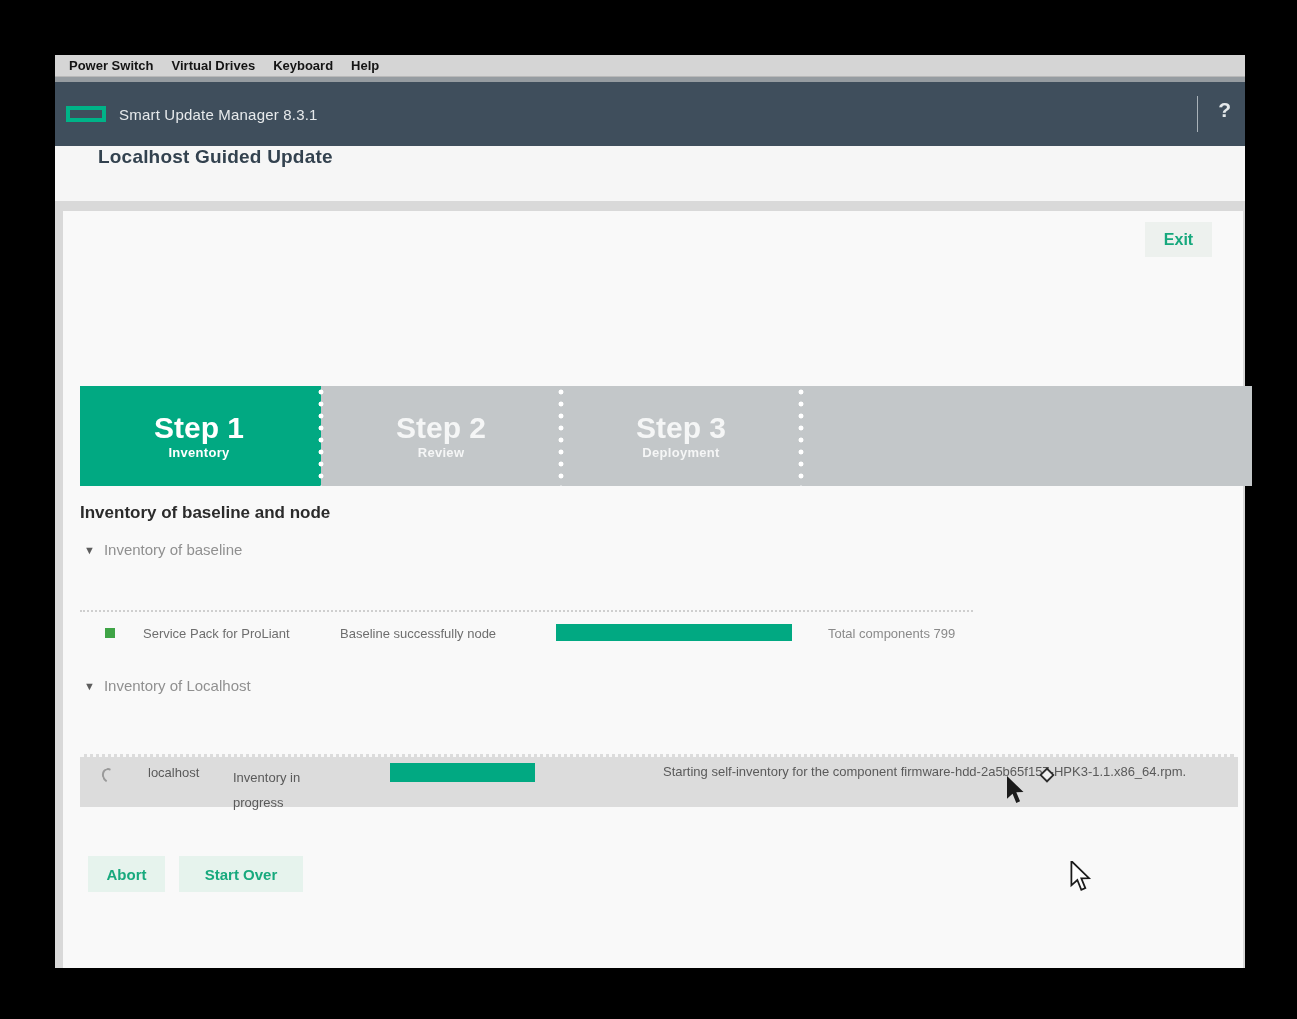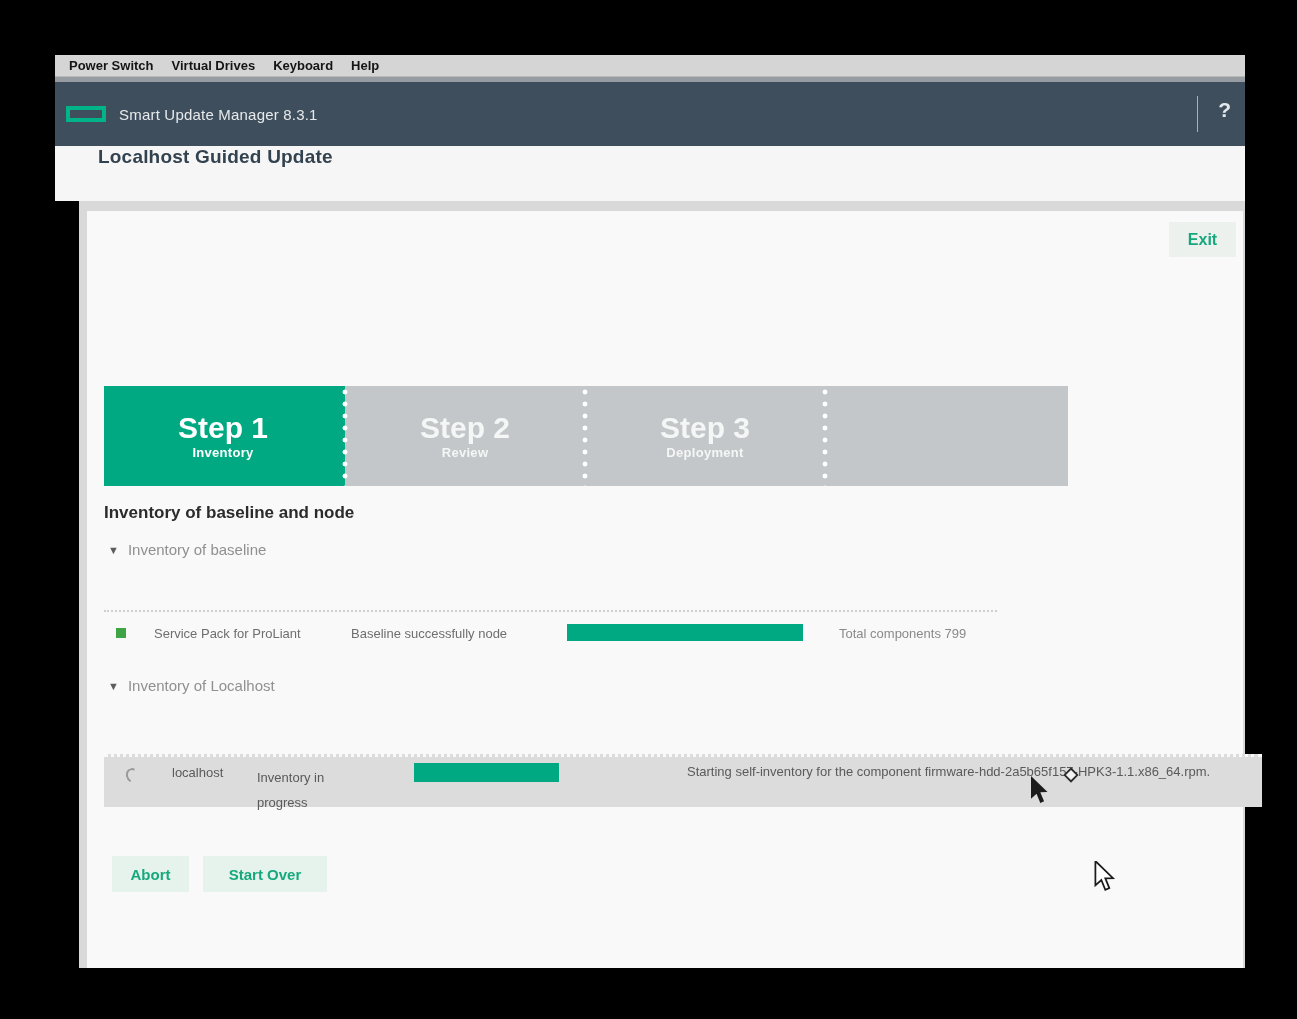--- a/index.html
+++ b/index.html
@@ -20,29 +20,29 @@
   .hpe-logo { width:40px; height:16px; border:4px solid #00b388; margin-left:11px; }
   .appheader-title { color:#e7eaec; font-size:15px; margin-left:13px; letter-spacing:.2px; }
   .header-divider { position:absolute; right:47px; top:14px; width:1px; height:36px; background:#a9b2b9; }
   .help-btn { position:absolute; right:14px; top:16px; color:#e4e8ea; font-size:21px; font-weight:bold; cursor:pointer; }
 
   
   .titlebar { height:55px; background:#f6f6f6; display:flex; align-items:flex-start; }
   .page-title { margin-left:43px; font-size:19px; font-weight:bold; color:#33424f; letter-spacing:.2px; }
 
   
-  .contentwrap { flex:1; background:#d9d9d9; padding:10px 2px 0 8px;margin-left:24px; }
+  .contentwrap { flex:1; background:#d9d9d9; padding:10px 2px 0 8px; }
   .card { position:relative; width:100%; height:100%; background:#f9f9f9; }
 
   .exit-btn { position:absolute; left:1082px; top:11px; width:67px; height:35px;
               background:#edf1ee; color:#16a87d; font-size:16px; font-weight:bold;
               display:flex; align-items:center; justify-content:center; cursor:pointer; }
 
   
-  .stepbar { position:absolute; left:17px; top:175px; width:964px; height:100px; display:flex; }
+  .stepbar { position:absolute; left:17px; top:175px; width:1172px; height:100px; display:flex; }
   .step { display:flex; flex-direction:column; align-items:center; justify-content:center; color:#fff; }
   .step-1 { width:238px; background:#01a982; }
   .step-2, .step-3 { width:234px; background:#c3c7c9; color:#f5f6f6; }
   .step-rest { flex:1; background:#c3c7c9; }
   .step-big { font-size:30px; font-weight:bold; line-height:30px; }
   .step-sub { font-size:13px; font-weight:bold; margin-top:2px; letter-spacing:.3px; }
   .step-sep { width:6px;
     background-image:radial-gradient(circle at 3px 6px, #ffffff 2.1px, rgba(255,255,255,0) 2.8px);
     background-size:6px 12px; background-repeat:repeat-y; }
   .sep-1 { background-color:transparent;
@@ -53,21 +53,21 @@
   .main-heading { position:absolute; left:17px; top:292px; font-size:17px; font-weight:bold; color:#2b2b2b; }
 
   .section-title { position:absolute; display:flex; align-items:center; color:#909090; font-size:15px; }
   .sec-baseline { left:21px; top:330px; }
   .sec-localhost { left:21px; top:466px; }
   .tri { font-size:11px; color:#5d5d5d; margin-right:9px; }
 
   .dotline { position:absolute; left:17px; top:399px; width:893px; border-top:2px dotted #cfcfcf; }
 
   
-  .baseline-row { position:absolute; left:17px; top:407px; width:1145px; height:38px; }
+  .baseline-row { position:absolute; left:30px; top:407px; width:1145px; height:38px; }
   .green-square { position:absolute; left:12px; top:10px; width:10px; height:10px; background:#3fa446; }
   .bl-name   { position:absolute; left:50px;  top:8px; font-size:13px; color:#6e6e6e; }
   .bl-status { position:absolute; left:247px; top:8px; font-size:13px; color:#6e6e6e; }
   .bl-barwrap { position:absolute; left:463px; top:6px; width:236px; height:17px; background:#e9e9e9; }
   .bl-total  { position:absolute; left:735px; top:8px; font-size:13px; color:#8a8a8a; }
 
   .bar-fill { height:100%; background:#01a982; }
 
   
   .localhost-row { position:absolute; left:17px; top:543px; width:1158px; height:53px;

